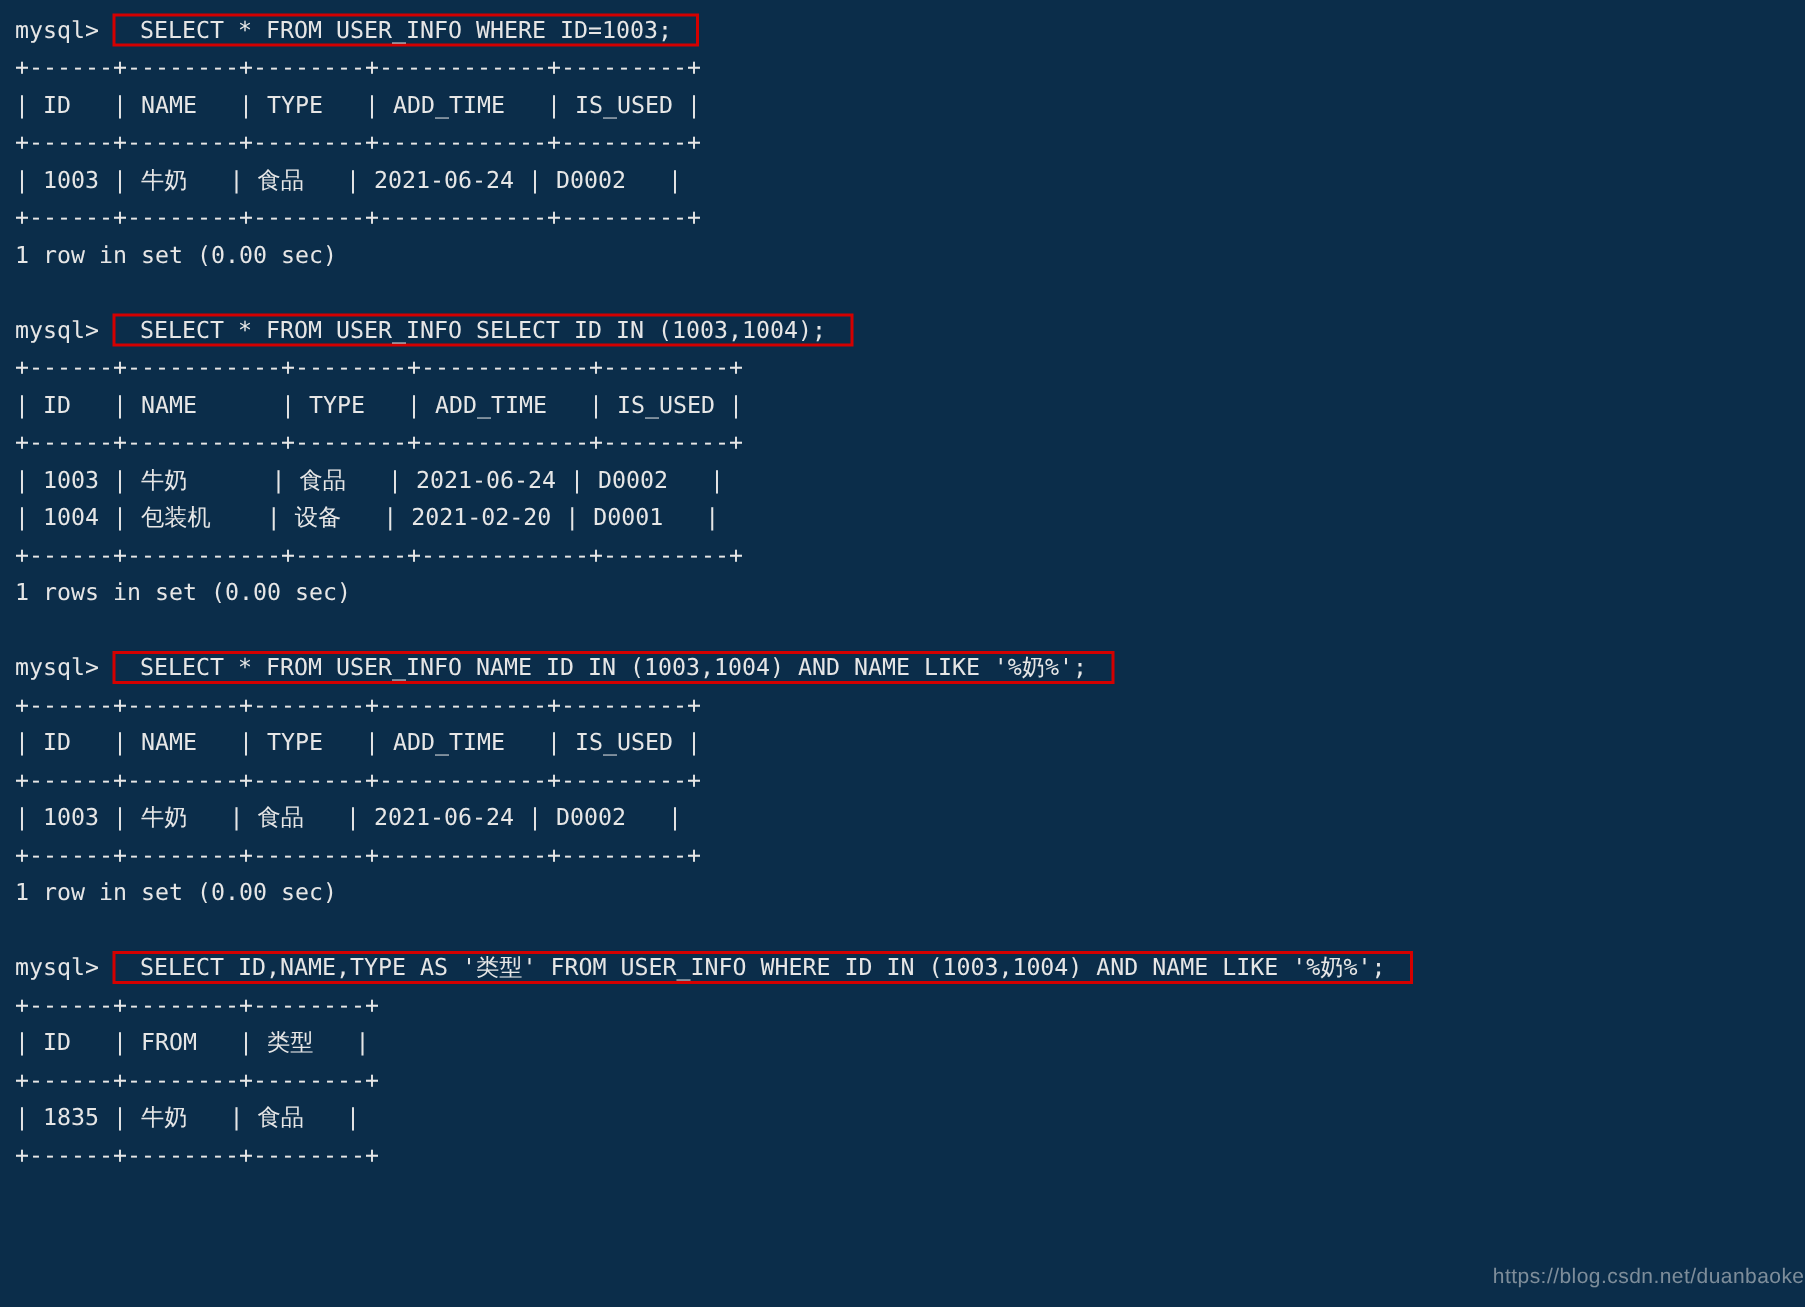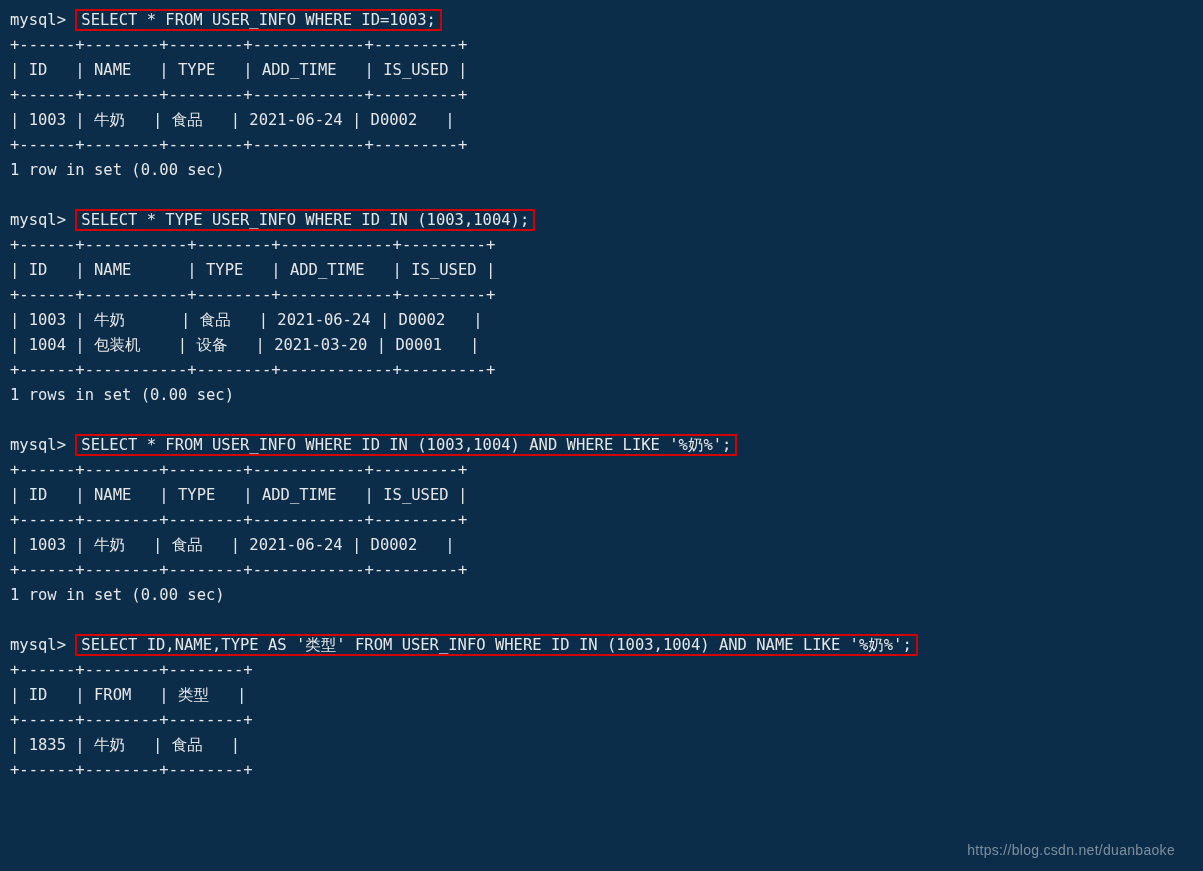--- a/index.html
+++ b/index.html
@@ -16,53 +16,53 @@
     position: relative;
   }
   pre {
     margin: 0;
     padding: 8px 10px 10px 10px;
     white-space: pre;
   }
   .prompt { color: #e6e6e6; margin-top: 20px; }
   .redbox {
     border: 2px solid #d40000;
-    padding: 0 4px;
+    padding: 0 16px;
   }
   .watermark {
     position: absolute;
-    right: 28px;
+    right: 0;
     bottom: 8px;
     font-family: Arial, sans-serif;
     font-size: 14px;
     color: rgba(220,220,220,0.55);
     letter-spacing: 0.3px;
   }
 </style>
 </head>
 <body>
 
 <pre><span class="prompt">mysql&gt;</span> <span class="redbox">SELECT * FROM USER_INFO WHERE ID=1003;</span>
 <span>+------+--------+--------+------------+---------+</span>
 <span>| ID   | NAME   | TYPE   | ADD_TIME   | IS_USED |</span>
 <span>+------+--------+--------+------------+---------+</span>
 <span>| 1003 | 牛奶   | 食品   | 2021-06-24 | D0002   |</span>
 <span>+------+--------+--------+------------+---------+</span>
 <span>1 row in set (0.00 sec)</span>
 
-<span class="prompt">mysql&gt;</span> <span class="redbox">SELECT * TYPE USER_INFO WHERE ID IN (1003,1004);</span>
+<span class="prompt">mysql&gt;</span> <span class="redbox">SELECT * FROM USER_INFO SELECT ID IN (1003,1004);</span>
 <span>+------+-----------+--------+------------+---------+</span>
 <span>| ID   | NAME      | TYPE   | ADD_TIME   | IS_USED |</span>
 <span>+------+-----------+--------+------------+---------+</span>
 <span>| 1003 | 牛奶      | 食品   | 2021-06-24 | D0002   |</span>
-<span>| 1004 | 包装机    | 设备   | 2021-03-20 | D0001   |</span>
+<span>| 1004 | 包装机    | 设备   | 2021-02-20 | D0001   |</span>
 <span>+------+-----------+--------+------------+---------+</span>
 <span>1 rows in set (0.00 sec)</span>
 
-<span class="prompt">mysql&gt;</span> <span class="redbox">SELECT * FROM USER_INFO WHERE ID IN (1003,1004) AND WHERE LIKE '%奶%';</span>
+<span class="prompt">mysql&gt;</span> <span class="redbox">SELECT * FROM USER_INFO NAME ID IN (1003,1004) AND NAME LIKE '%奶%';</span>
 <span>+------+--------+--------+------------+---------+</span>
 <span>| ID   | NAME   | TYPE   | ADD_TIME   | IS_USED |</span>
 <span>+------+--------+--------+------------+---------+</span>
 <span>| 1003 | 牛奶   | 食品   | 2021-06-24 | D0002   |</span>
 <span>+------+--------+--------+------------+---------+</span>
 <span>1 row in set (0.00 sec)</span>
 
 <span class="prompt">mysql&gt;</span> <span class="redbox">SELECT ID,NAME,TYPE AS '类型' FROM USER_INFO WHERE ID IN (1003,1004) AND NAME LIKE '%奶%';</span>
 <span>+------+--------+--------+</span>
 <span>| ID   | FROM   | 类型   |</span>

